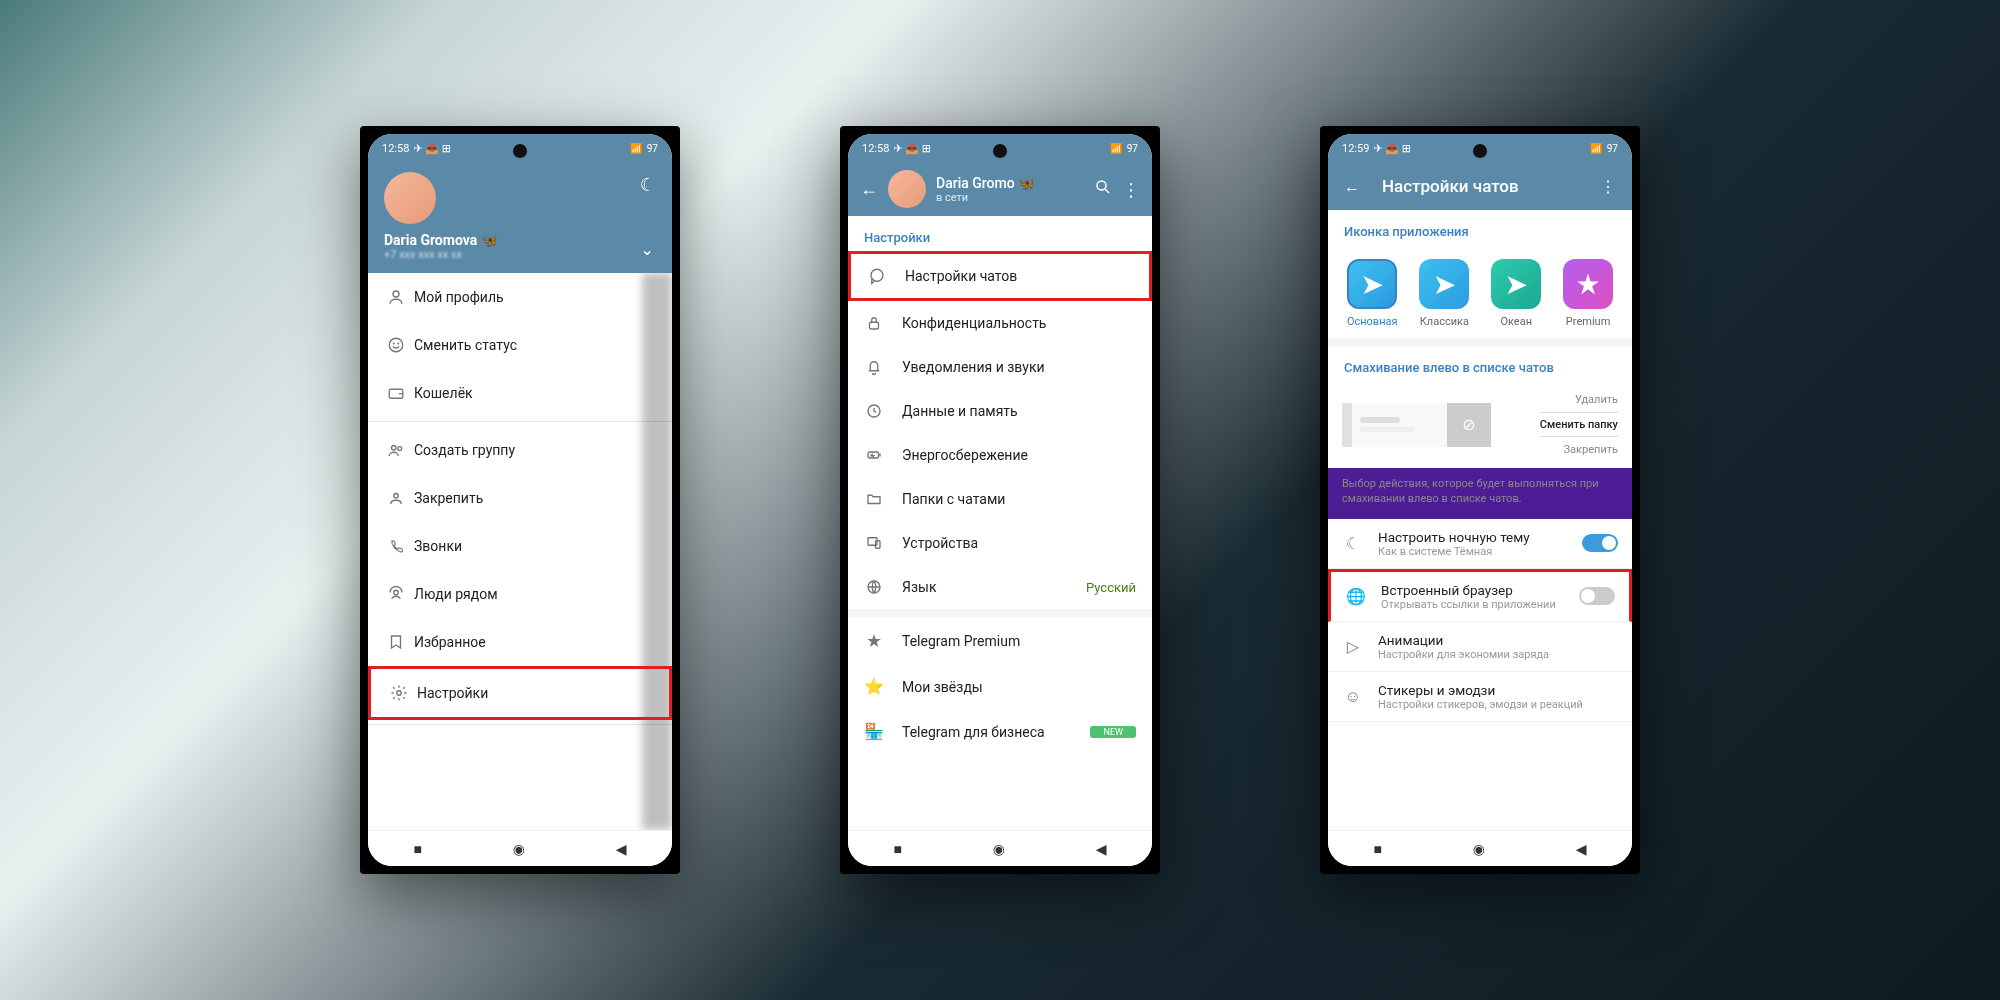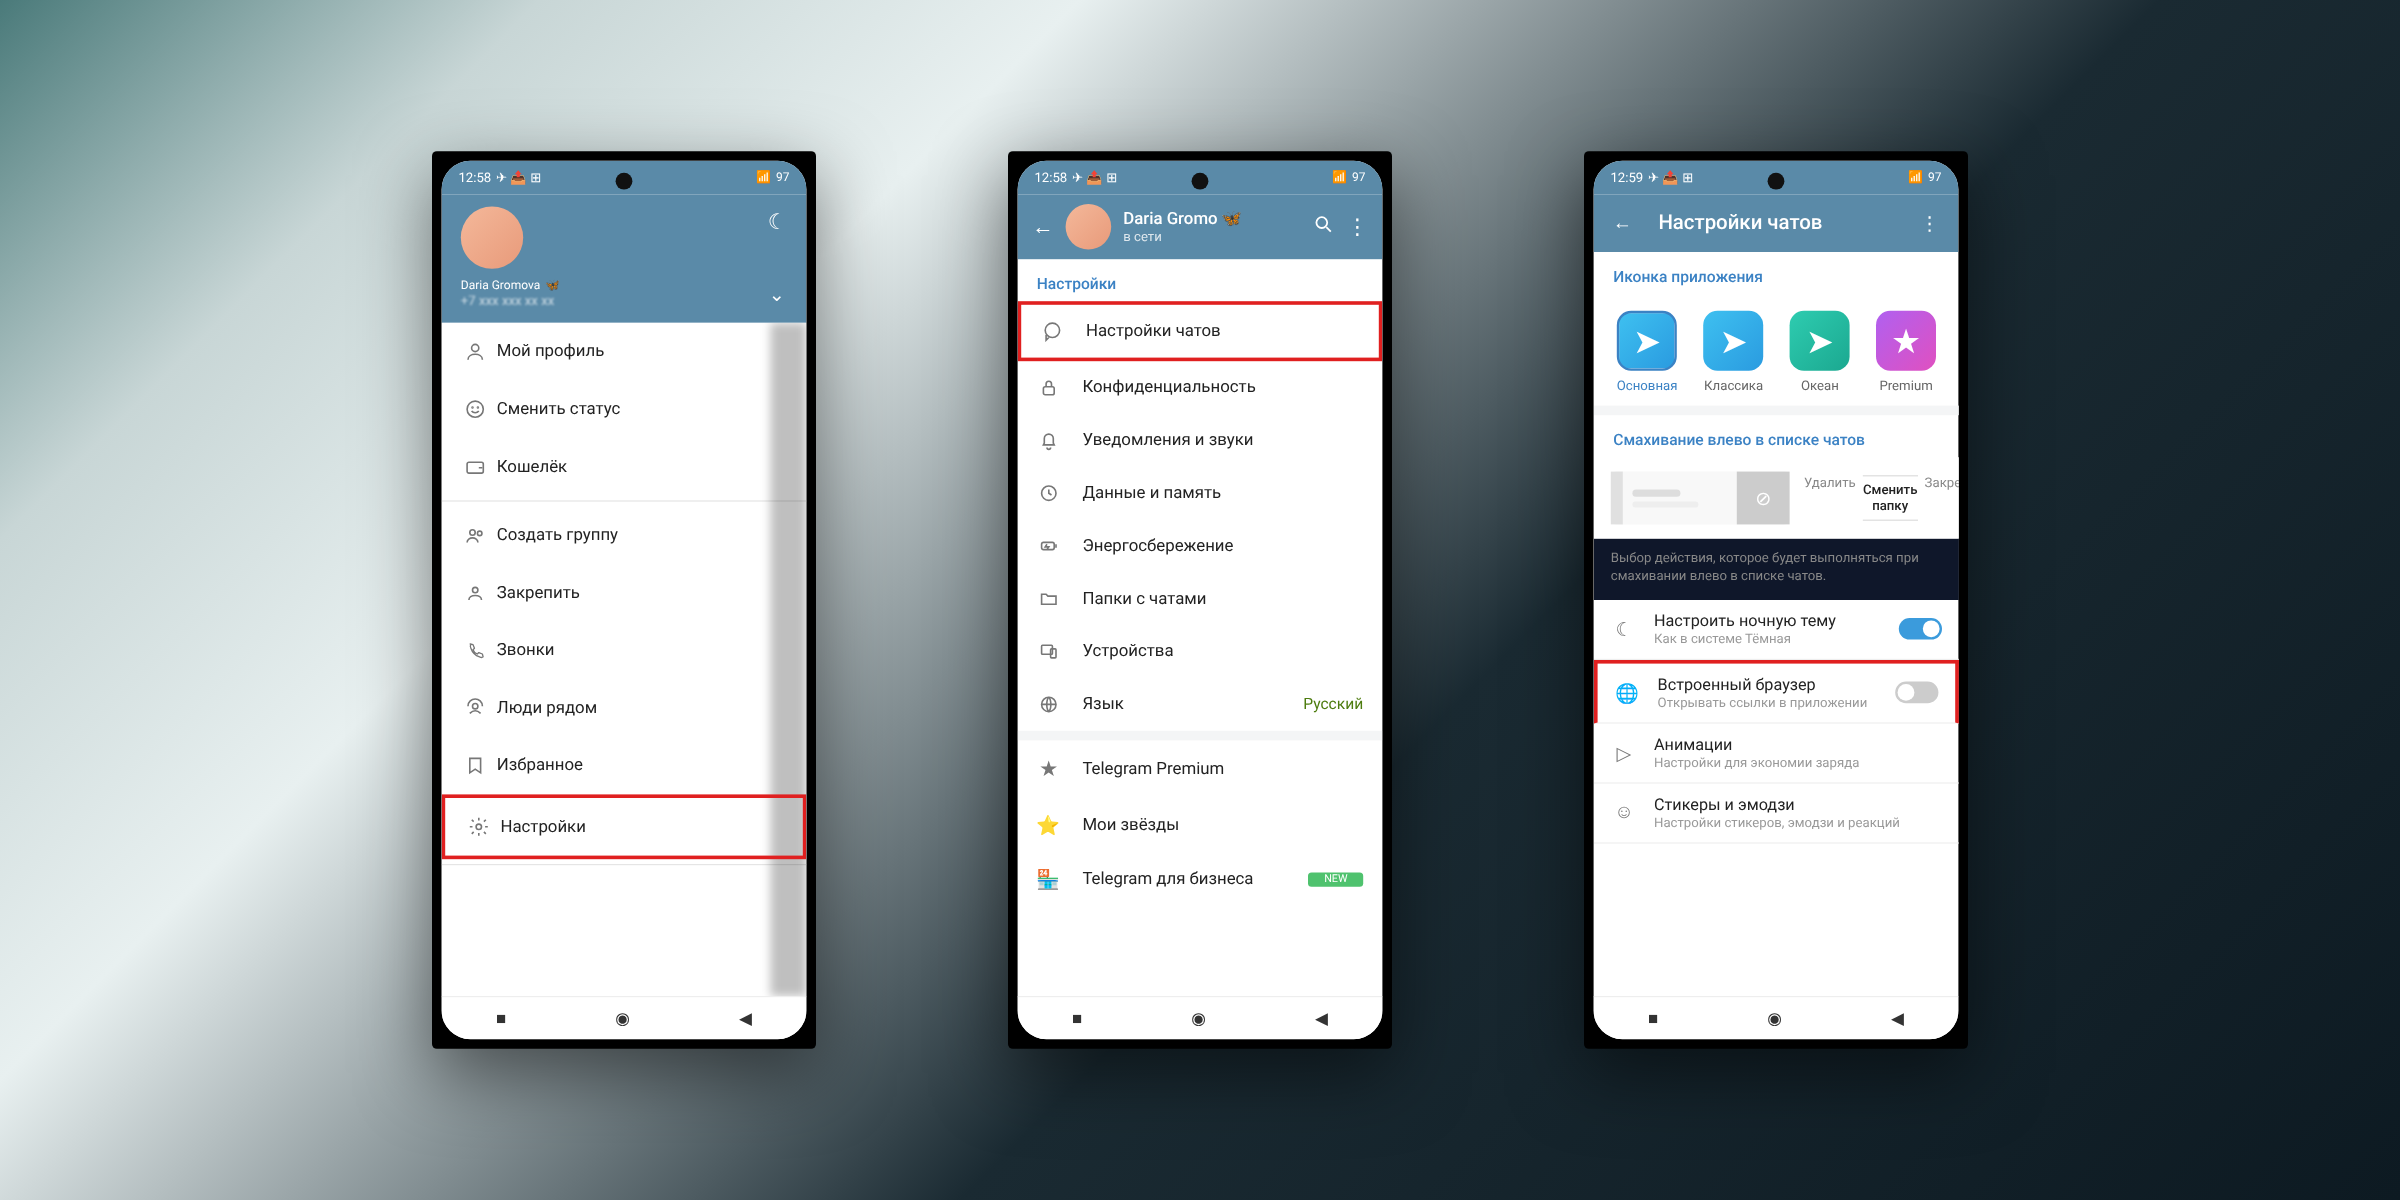--- a/index.html
+++ b/index.html
@@ -30,21 +30,21 @@
 }
 .statusbar .left { display: flex; gap: 4px; align-items: center; }
 .statusbar .right { display: flex; gap: 4px; align-items: center; font-size: 10px; }
 
 
 .drawer-header {
   background: #5a8aa8; padding: 10px 16px 12px; color: #fff; position: relative;
 }
 .avatar { width: 52px; height: 52px; border-radius: 50%; background: linear-gradient(135deg,#f4b89a,#e89a7a); margin-bottom: 8px; }
 .moon { position: absolute; top: 12px; right: 16px; font-size: 18px; }
-.username { font-size: 10px; font-weight: 400; display: flex; align-items: center; gap: 4px; }
+.username { font-size: 14px; font-weight: 700; display: flex; align-items: center; gap: 4px; }
 .username-sub { font-size: 11px; opacity: 0.7; filter: blur(1px); }
 .chev { position: absolute; bottom: 14px; right: 18px; }
 .drawer-list { flex: 1; overflow-y: auto; background: #fff; position: relative; }
 .backdrop { position: absolute; right: 0; top: 0; bottom: 0; width: 30px; background: rgba(0,0,0,0.25); filter: blur(4px); pointer-events: none; }
 .menu { list-style: none; }
 .menu li {
   display: flex; align-items: center; gap: 8px; padding: 14px 18px;
   font-size: 14px; color: #222; position: relative;
 }
 .menu li .ico { width: 20px; height: 20px; color: #777; display: flex; align-items: center; justify-content: center; }
@@ -89,23 +89,23 @@
 .ic-classic { background: linear-gradient(135deg,#3ec0f0,#2a9be0); }
 .ic-ocean { background: linear-gradient(135deg,#2eccb0,#1ba890); }
 .ic-premium { background: linear-gradient(135deg,#b060f0,#e050c0); }
 .swipe-block { background: #fff; padding: 12px 14px; display: flex; gap: 12px; align-items: center; }
 .swipe-preview { flex: 1; height: 44px; background: #f8f8f8; border-radius: 4px; display: flex; align-items: center; }
 .swipe-preview .bar { width: 10px; height: 100%; background: #e0e0e0; }
 .swipe-preview .lines { flex: 1; padding: 0 8px; }
 .swipe-preview .l1 { height: 6px; width: 50%; background: #ddd; border-radius: 3px; margin-bottom: 4px; }
 .swipe-preview .l2 { height: 5px; width: 70%; background: #eee; border-radius: 3px; }
 .swipe-preview .act { width: 44px; height: 100%; background: #ccc; display: flex; align-items: center; justify-content: center; color: #fff; }
-.swipe-opts { width: 115px; font-size: 11px; color: #888; text-align: center; display: flex; flex-direction: row; gap: 6px; }
+.swipe-opts { width: 115px; font-size: 11px; color: #888; text-align: center; display: flex; flex-direction: column; gap: 6px; align-items: flex-end; }
 .swipe-opts .sel { color: #222; font-weight: 500; border-top: 1px solid #ddd; border-bottom: 1px solid #ddd; padding: 5px 0; }
-.hint { font-size: 11px; color: #888; padding: 8px 14px 12px; background: #0f172a; line-height: 1.4; }
+.hint { font-size: 11px; color: #888; padding: 8px 14px 12px; background: #4c1d95; line-height: 1.4; }
 .setrow {
   display: flex; align-items: center; gap: 14px; padding: 10px 14px;
   border-bottom: 1px solid #eee;
 }
 .setrow .ico { width: 22px; color: #777; display: flex; align-items: center; justify-content: center; font-size: 16px; }
 .setrow .txt { flex: 1; }
 .setrow .title2 { font-size: 13.5px; color: #222; }
 .setrow .sub2 { font-size: 11px; color: #999; margin-top: 0; }
 .toggle { width: 36px; height: 18px; border-radius: 10px; position: relative; }
 .toggle.on { background: #3b9bdc; }

